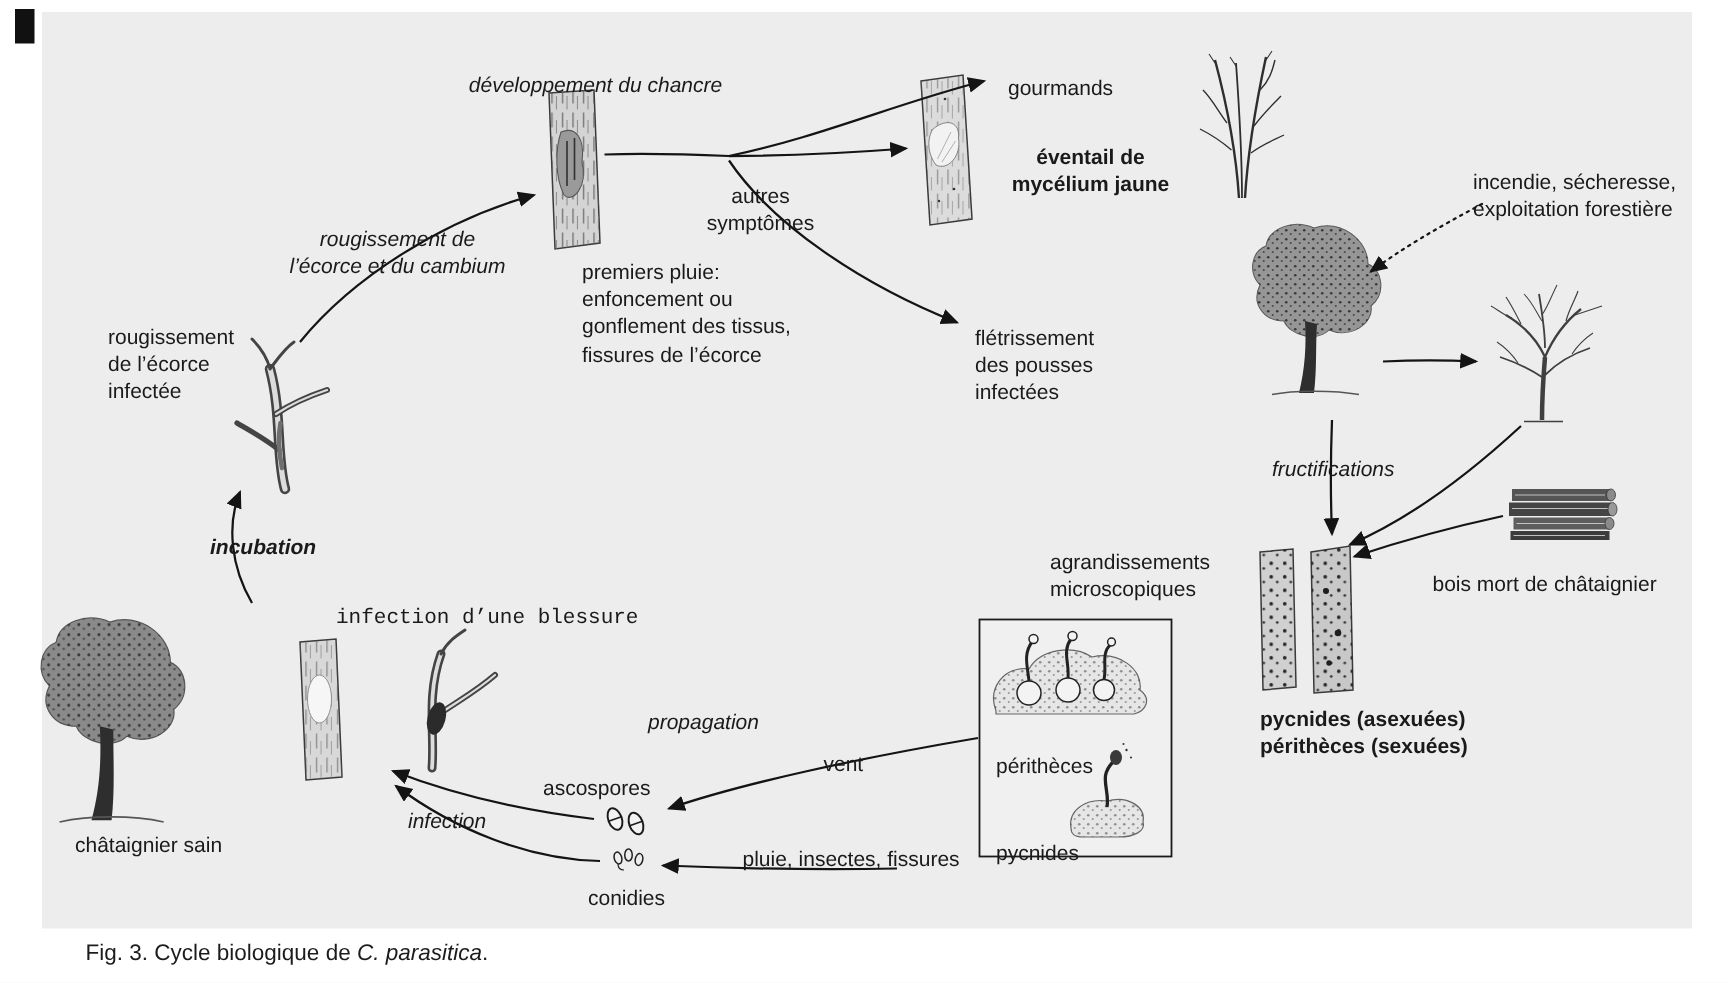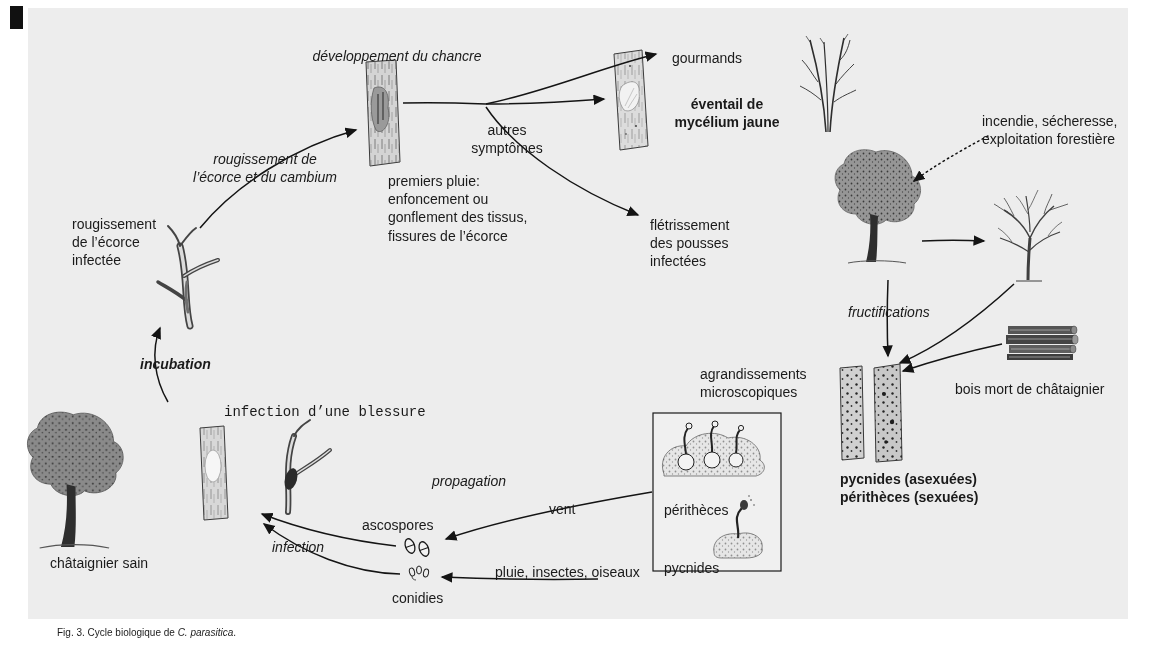--- a/index.html
+++ b/index.html
@@ -2,21 +2,21 @@
 <html><head>
 <meta charset="utf-8">
 <style>
   html,body{margin:0;padding:0;background:#ffffff;}
   body{width:1152px;height:655px;position:relative;font-family:"Liberation Sans","DejaVu Sans",sans-serif;overflow:hidden;}
   .panel{position:absolute;left:28px;top:8px;width:1100px;height:611px;background:#ededed;}
   .corner-mark{position:absolute;left:10px;top:6px;width:13px;height:23px;background:#111;}
   .lbl{position:absolute;font-size:14px;line-height:1.3;color:#1a1a1a;white-space:pre-line;}
   .it{font-style:italic;}
   .ctr{text-align:center;}
-  .caption{position:absolute;left:57px;top:627px;font-size:10px;color:#1c1c1c;}
+  .caption{position:absolute;left:57px;top:627px;font-size:15px;color:#1c1c1c;}
   .caption .it{font-style:italic;}
   svg.canvas{position:absolute;left:0;top:0;}
 </style>
 </head>
 <body>
 
 <div class="corner-mark"></div>
 <div class="panel"></div>
 
 <svg class="canvas" width="1152" height="655" viewBox="0 0 1152 655">
@@ -227,19 +227,19 @@
 microscopiques</div>
 <div class="lbl" style="left:224px;top:403px;font-family:Liberation Mono, monospace;">infection d’une blessure</div>
 <div class="lbl it" style="left:432px;top:472px;">propagation</div>
 <div class="lbl" style="left:664px;top:481px;margin-top:20px;">périthèces</div>
 <div class="lbl" style="left:664px;top:512px;margin-top:47px;">pycnides</div>
 <div class="lbl" style="left:549px;top:500px;">vent</div>
 <div class="lbl" style="left:362px;top:516px;">ascospores</div>
 <div class="lbl" style="left:840px;top:470px;font-weight:bold;">pycnides (asexuées)
 périthèces (sexuées)</div>
 <div class="lbl it" style="left:272px;top:538px;">infection</div>
-<div class="lbl" style="left:495px;top:563px;">pluie, insectes, oiseaux</div>
+<div class="lbl" style="left:495px;top:563px;">pluie, insectes, fissures</div>
 <div class="lbl" style="left:392px;top:589px;">conidies</div>
 <div class="lbl" style="left:50px;top:554px;">châtaignier sain</div>
 
 <div class="caption">
   <span>Fig. 3. Cycle biologique de </span><span class="it">C. parasitica</span><span>.</span>
 </div>
 
 </body></html>

